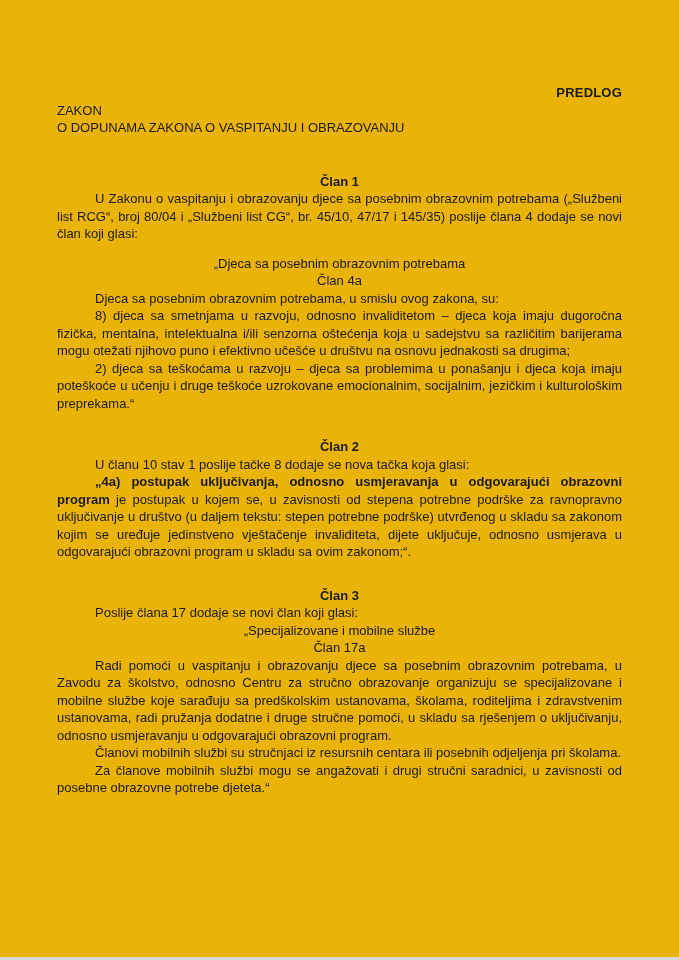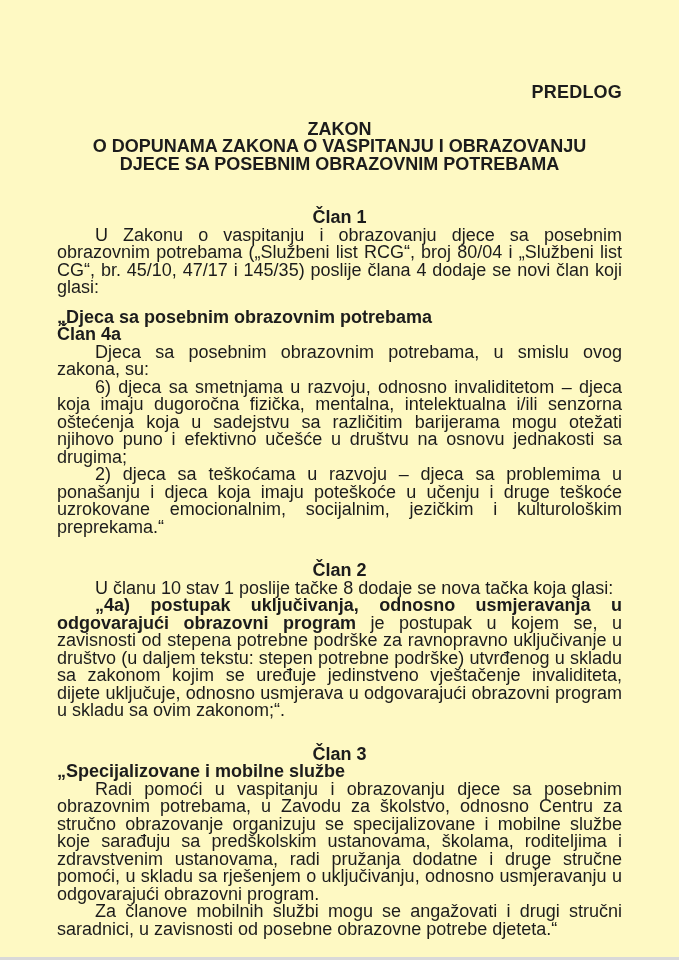--- a/index.html
+++ b/index.html
@@ -7,42 +7,42 @@
   body {
     width: 679px;
     height: 960px;
     font-family: "Liberation Sans", "DejaVu Sans", sans-serif;
     color: #1c1c1c;
   }
   .page {
     position: relative;
     width: 679px;
     height: 960px;
-    background: #fef9c3;
+    background: #eab308;
     padding: 84px 57px 0 57px;
-    font-size: 18px;
+    font-size: 13px;
     line-height: 17.5px;
     overflow: hidden;
   }
   .doc-label {
     text-align: right;
     font-weight: bold;
     letter-spacing: 0.2px;
   }
   .title {
-    text-align: center;
-    font-weight: bold;
-    margin-top: 19px;
+    font-weight: normal;
+    margin-top: 0;
   }
   .heading {
     text-align: center;
     font-weight: bold;
   }
   .subheading {
-    font-weight: bold;
+    text-align: center;
+    font-weight: normal;
   }
   .gap-lg { margin-top: 36px; }
   .gap    { margin-top: 26px; }
   .gap-sm { margin-top: 12px; }
   p.body {
     text-align: justify;
     text-indent: 38px;
   }
   .bold { font-weight: bold; }
   .page-edge {
@@ -57,36 +57,38 @@
 </head>
 <body>
 
 <div class="page">
 
   <div class="doc-label">PREDLOG</div>
 
   <div class="title">
     <div>ZAKON</div>
     <div>O DOPUNAMA ZAKONA O VASPITANJU I OBRAZOVANJU</div>
-    <div>DJECE SA POSEBNIM OBRAZOVNIM POTREBAMA</div>
   </div>
 
   <div class="heading gap-lg">Član 1</div>
   <p class="body">U Zakonu o vaspitanju i obrazovanju djece sa posebnim obrazovnim potrebama („Službeni list RCG“, broj 80/04 i „Službeni list CG“, br. 45/10, 47/17 i 145/35) poslije člana 4 dodaje se novi član koji glasi:</p>
 
   <div class="subheading gap-sm">„Djeca sa posebnim obrazovnim potrebama</div>
   <div class="subheading">Član 4a</div>
   <p class="body">Djeca sa posebnim obrazovnim potrebama, u smislu ovog zakona, su:</p>
-  <p class="body">6) djeca sa smetnjama u razvoju, odnosno invaliditetom – djeca koja imaju dugoročna fizička, mentalna, intelektualna i/ili senzorna oštećenja koja u sadejstvu sa različitim barijerama mogu otežati njihovo puno i efektivno učešće u društvu na osnovu jednakosti sa drugima;</p>
+  <p class="body">8) djeca sa smetnjama u razvoju, odnosno invaliditetom – djeca koja imaju dugoročna fizička, mentalna, intelektualna i/ili senzorna oštećenja koja u sadejstvu sa različitim barijerama mogu otežati njihovo puno i efektivno učešće u društvu na osnovu jednakosti sa drugima;</p>
   <p class="body">2) djeca sa teškoćama u razvoju – djeca sa problemima u ponašanju i djeca koja imaju poteškoće u učenju i druge teškoće uzrokovane emocionalnim, socijalnim, jezičkim i kulturološkim preprekama.“</p>
 
   <div class="heading gap">Član 2</div>
   <p class="body">U članu 10 stav 1 poslije tačke 8 dodaje se nova tačka koja glasi:</p>
   <p class="body"><span class="bold">„4a) postupak uključivanja, odnosno usmjeravanja u odgovarajući obrazovni program</span><span> je postupak u kojem se, u zavisnosti od stepena potrebne podrške za ravnopravno uključivanje u društvo (u daljem tekstu: stepen potrebne podrške) utvrđenog u skladu sa zakonom kojim se uređuje jedinstveno vještačenje invaliditeta, dijete uključuje, odnosno usmjerava u odgovarajući obrazovni program u skladu sa ovim zakonom;“.</span></p>
 
   <div class="heading gap">Član 3</div>
+  <p class="body">Poslije člana 17 dodaje se novi član koji glasi:</p>
   <div class="subheading">„Specijalizovane i mobilne službe</div>
+  <div class="subheading">Član 17a</div>
   <p class="body">Radi pomoći u vaspitanju i obrazovanju djece sa posebnim obrazovnim potrebama, u Zavodu za školstvo, odnosno Centru za stručno obrazovanje organizuju se specijalizovane i mobilne službe koje sarađuju sa predškolskim ustanovama, školama, roditeljima i zdravstvenim ustanovama, radi pružanja dodatne i druge stručne pomoći, u skladu sa rješenjem o uključivanju, odnosno usmjeravanju u odgovarajući obrazovni program.</p>
+  <p class="body">Članovi mobilnih službi su stručnjaci iz resursnih centara ili posebnih odjeljenja pri školama.</p>
   <p class="body">Za članove mobilnih službi mogu se angažovati i drugi stručni saradnici, u zavisnosti od posebne obrazovne potrebe djeteta.“</p>
 
   <div class="page-edge"></div>
 
 </div>
 
 </body></html>

